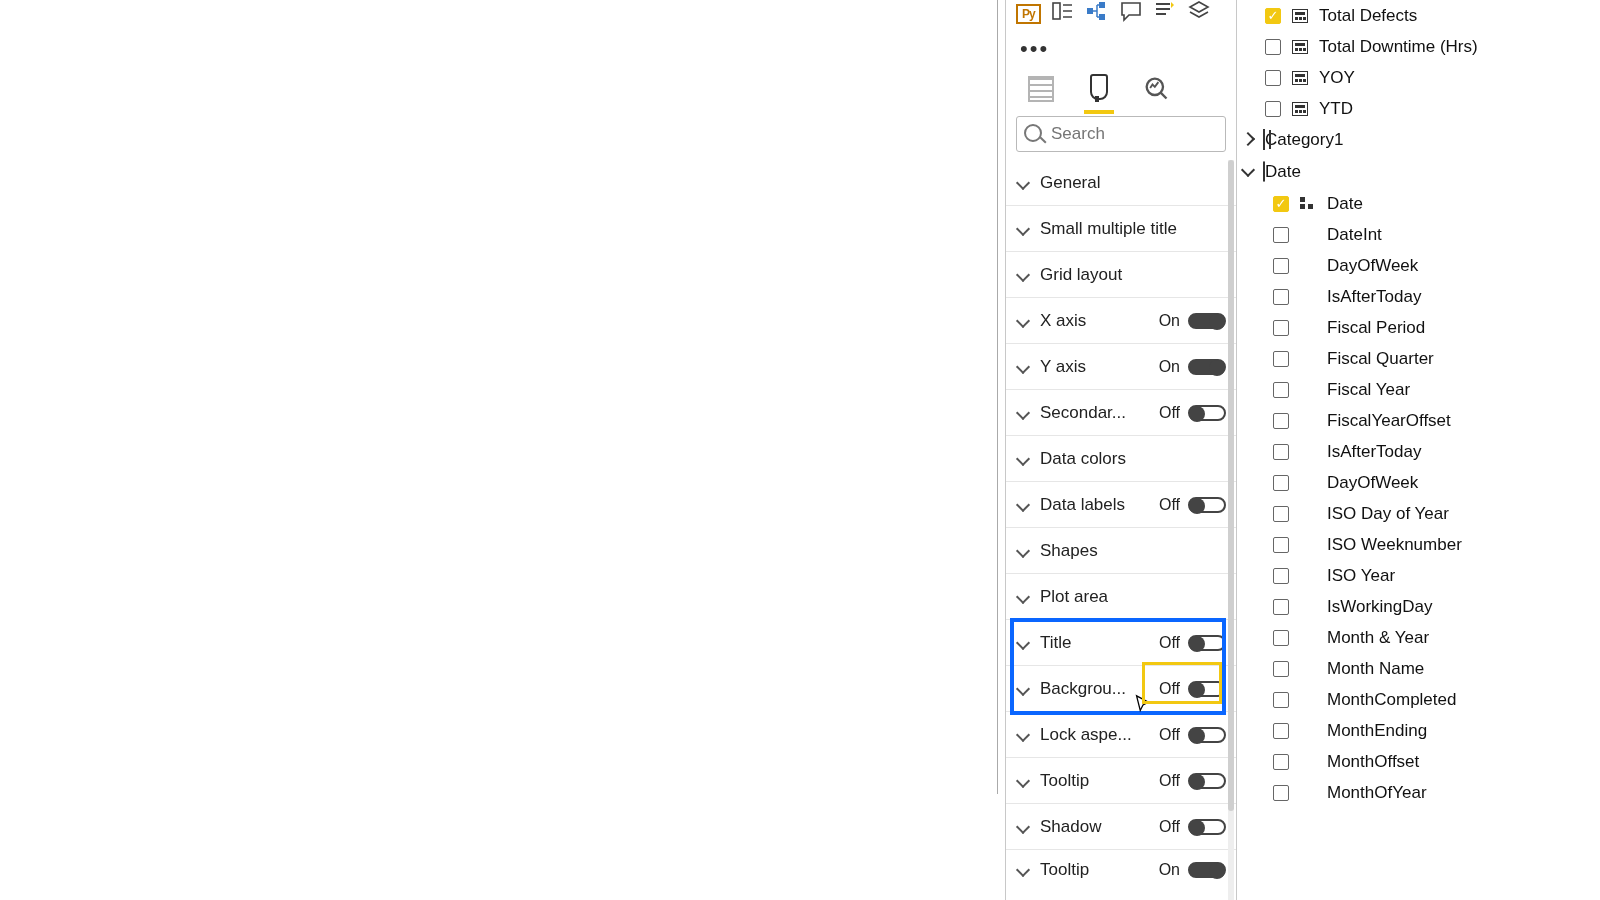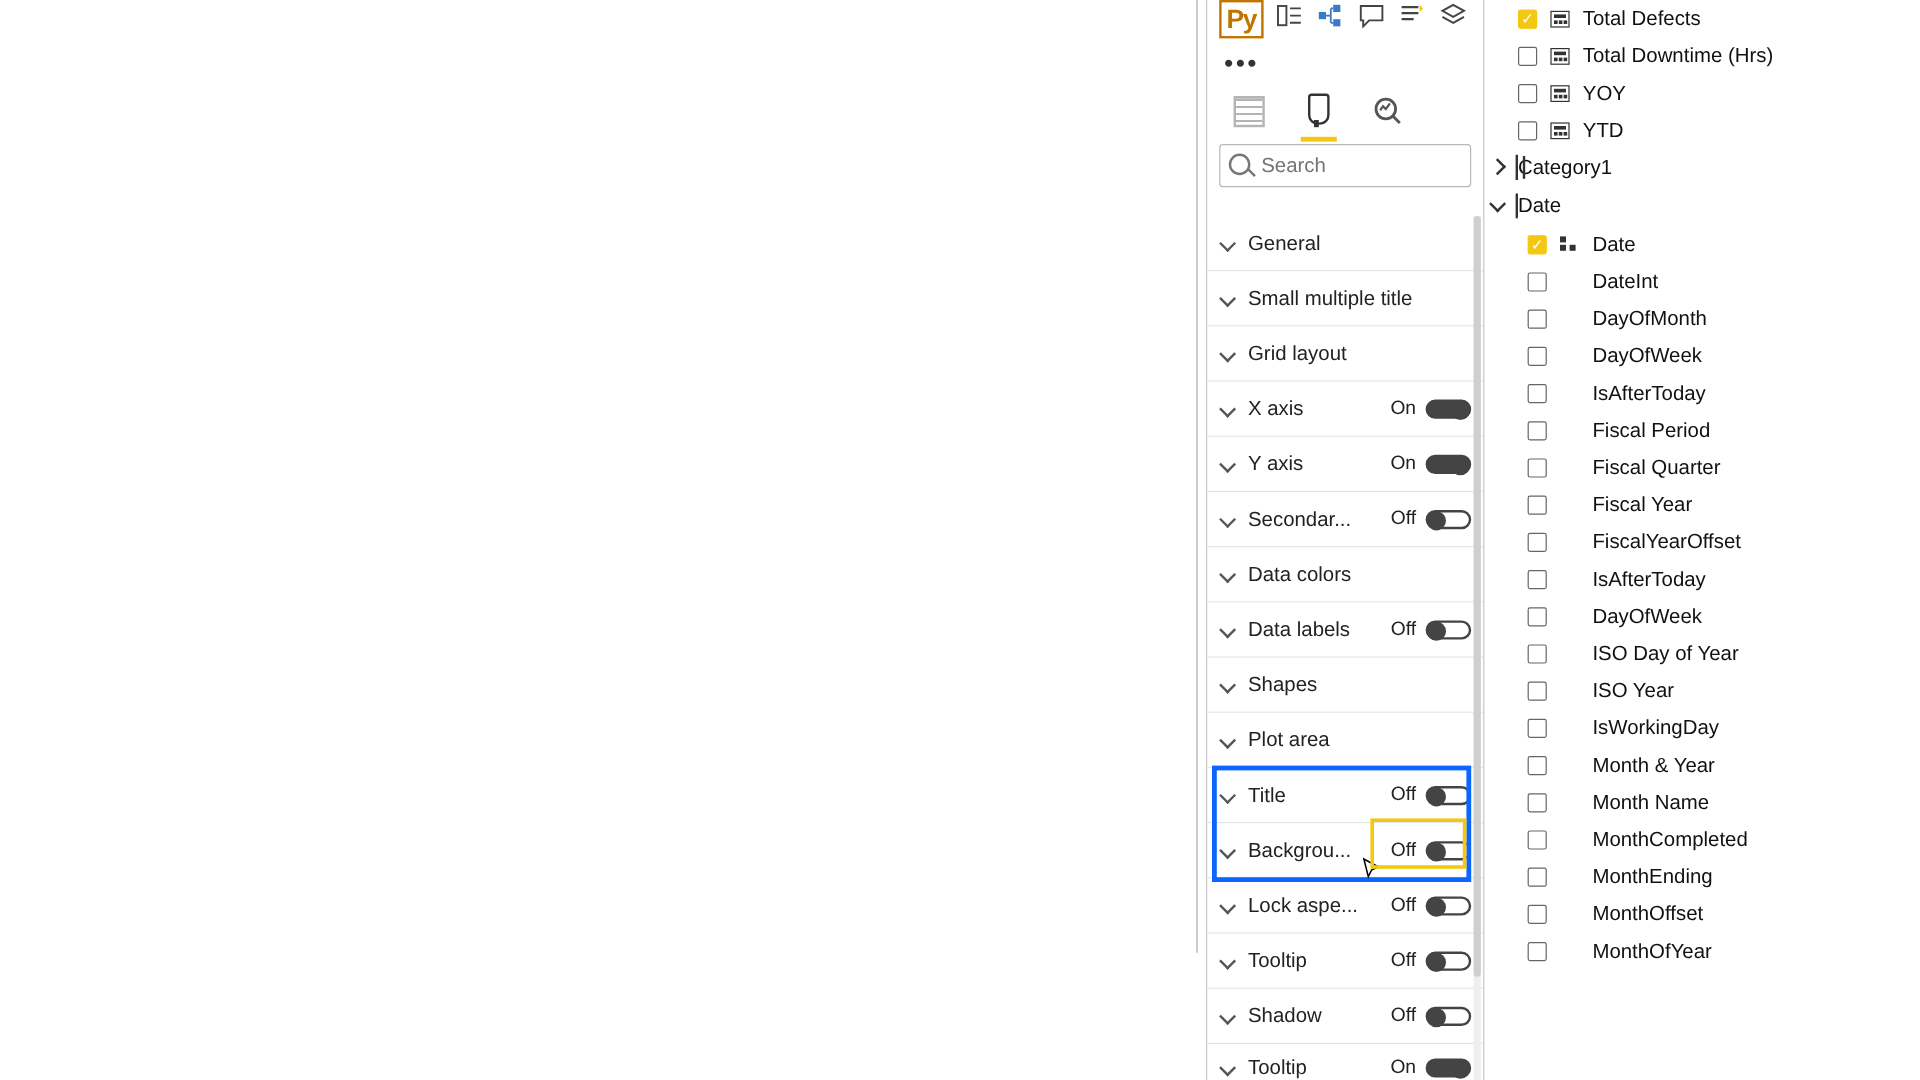--- a/index.html
+++ b/index.html
@@ -40,36 +40,36 @@
   .xaxis{ position:absolute; left:0; right:18px; top:648px; display:flex; gap:0;
     font-size:18px; color:#b6c5cf; }
   .xaxis span{ position:absolute; transform:translateX(-50%); }
   .axis-title{ position:absolute; left:50%; top:678px; transform:translateX(-50%);
     font-size:18px; color:#3e5a68; opacity:.5; font-weight:500; }
 
   
   .format-col{ width:232px; height:100%; border-left:1px solid #c8c8c8; border-right:1px solid #c8c8c8;
     display:flex; flex-direction:column; padding-top:0; }
   .viz-palette-row{ display:flex; gap:10px; padding:0 10px 8px; font-size:22px; color:#333; align-items:center; }
-  .viz-palette-row .pyico{ font-weight:bold; font-size:22px; color:#c07500; border:2px solid #c07500;
+  .viz-palette-row .pyico{ font-weight:bold; font-size:12px; color:#c07500; border:2px solid #c07500;
     padding:1px 4px; letter-spacing:-1px; }
   .viz-more{ padding:0 14px 6px; font-size:22px; color:#333; letter-spacing:2px; }
 
   .tabs{ display:flex; gap:28px; padding:6px 20px 8px; }
   .tab-ico{ width:30px; height:30px; position:relative; }
   .tab-fields::before{ content:""; position:absolute; inset:2px; border:2px solid #777;
     background:repeating-linear-gradient(#777 0 2px, transparent 2px 6px); opacity:.55; }
   .tab-format::before{ content:""; position:absolute; left:6px; top:0; width:14px; height:22px;
     border:2px solid #333; border-radius:3px 3px 8px 8px; }
   .tab-format::after{ content:""; position:absolute; left:11px; top:22px; width:4px; height:6px;
     background:#333; }
   .tab-format .bar{ position:absolute; left:0; bottom:-10px; width:30px; height:4px; background:#f2c811; }
   .tab-analytics svg{ width:28px; height:28px; }
 
-  .search{ margin:4px 10px 24px; position:relative; }
+  .search{ margin:4px 10px 8px; position:relative; }
   .search input{ width:100%; height:36px; border:1px solid #b9b9b9; border-radius:3px;
     padding:0 8px 0 34px; font-size:17px; color:#555; }
   .search .mag{ position:absolute; left:8px; top:8px; width:18px; height:18px;
     border:2px solid #777; border-radius:50%; }
   .search .mag::after{ content:""; position:absolute; left:13px; top:13px; width:8px; height:2px;
     background:#777; transform:rotate(45deg); }
 
   .format-list{ flex:1; overflow:hidden; position:relative; }
   .format-scroll{ position:absolute; right:2px; top:0; width:6px; height:100%;
     background:#eee; }
@@ -419,25 +419,20 @@
           <span>Date</span>
         </div>
         <div class="frow">
           <span class="cb"></span>
           <span style="width: 28px; flex: 0 0 auto;"></span>
           <span>DateInt</span>
         </div>
         <div class="frow">
           <span class="cb"></span>
           <span style="width: 28px; flex: 0 0 auto;"></span>
-          <span>DayOfMonth</span>
-        </div>
-        <div class="frow">
-          <span class="cb"></span>
-          <span style="width: 28px; flex: 0 0 auto;"></span>
           <span>DayOfWeek</span>
         </div>
         <div class="frow">
           <span class="cb"></span>
           <span style="width: 28px; flex: 0 0 auto;"></span>
           <span>IsAfterToday</span>
         </div>
         <div class="frow">
           <span class="cb"></span>
           <span style="width: 28px; flex: 0 0 auto;"></span>
@@ -465,20 +460,25 @@
         </div>
         <div class="frow">
           <span class="cb"></span>
           <span style="width: 28px; flex: 0 0 auto;"></span>
           <span>DayOfWeek</span>
         </div>
         <div class="frow">
           <span class="cb"></span>
           <span style="width: 28px; flex: 0 0 auto;"></span>
           <span>ISO Day of Year</span>
+        </div>
+        <div class="frow">
+          <span class="cb"></span>
+          <span style="width: 28px; flex: 0 0 auto;"></span>
+          <span>ISO Weeknumber</span>
         </div>
         <div class="frow">
           <span class="cb"></span>
           <span style="width: 28px; flex: 0 0 auto;"></span>
           <span>ISO Year</span>
         </div>
         <div class="frow">
           <span class="cb"></span>
           <span style="width: 28px; flex: 0 0 auto;"></span>
           <span>IsWorkingDay</span>

